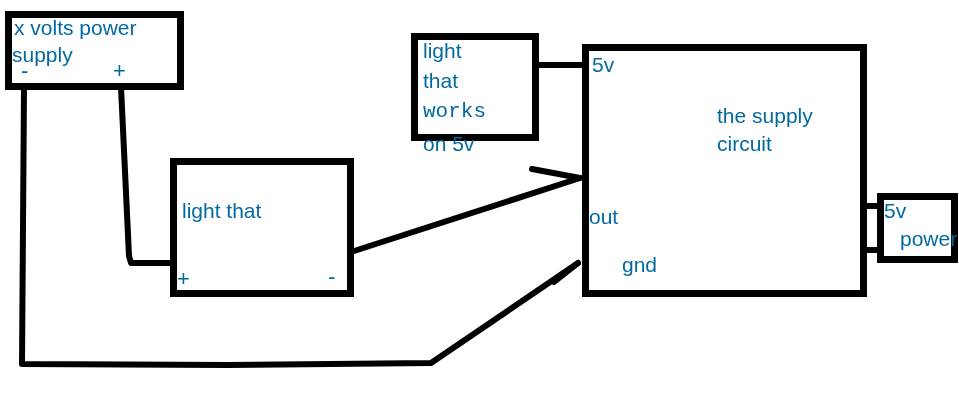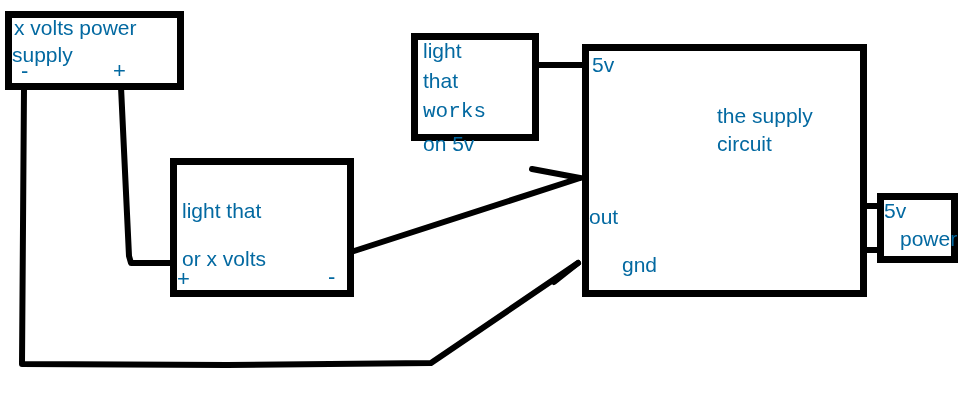--- a/index.html
+++ b/index.html
@@ -69,21 +69,20 @@
 
   <div class="box" id="box-power-supply">
     <span class="lbl" style="left:2px;  top:-1px;">x volts power</span>
     <span class="lbl" style="left:0px;  top:26px;">supply</span>
     <span class="lbl sign" style="left:9px;   top:42px;">-</span>
     <span class="lbl sign" style="left:101px; top:42px;">+</span>
   </div>
 
   <div class="box" id="box-light-x">
     <span class="lbl" style="left:5px; top:28px;margin-top:7px;">light that</span>
-    <span class="lbl" style="left:5px; top:83px;">or x volts</span>
     <span class="lbl sign" style="left:0px;   top:103px;">+</span>
     <span class="lbl sign" style="left:151px; top:101px;">-</span>
   </div>
 
   <div class="box" id="box-light-5v">
     <span class="lbl" style="left:5px; top:0px;">light</span>
     <span class="lbl" style="left:5px; top:30px;text-align:right;">that</span>
     <span class="lbl" style="left:5px; top:61px;font-family:Liberation Mono, monospace;">works</span>
     <span class="lbl" style="left:5px; top:93px;">on 5v</span>
   </div>

